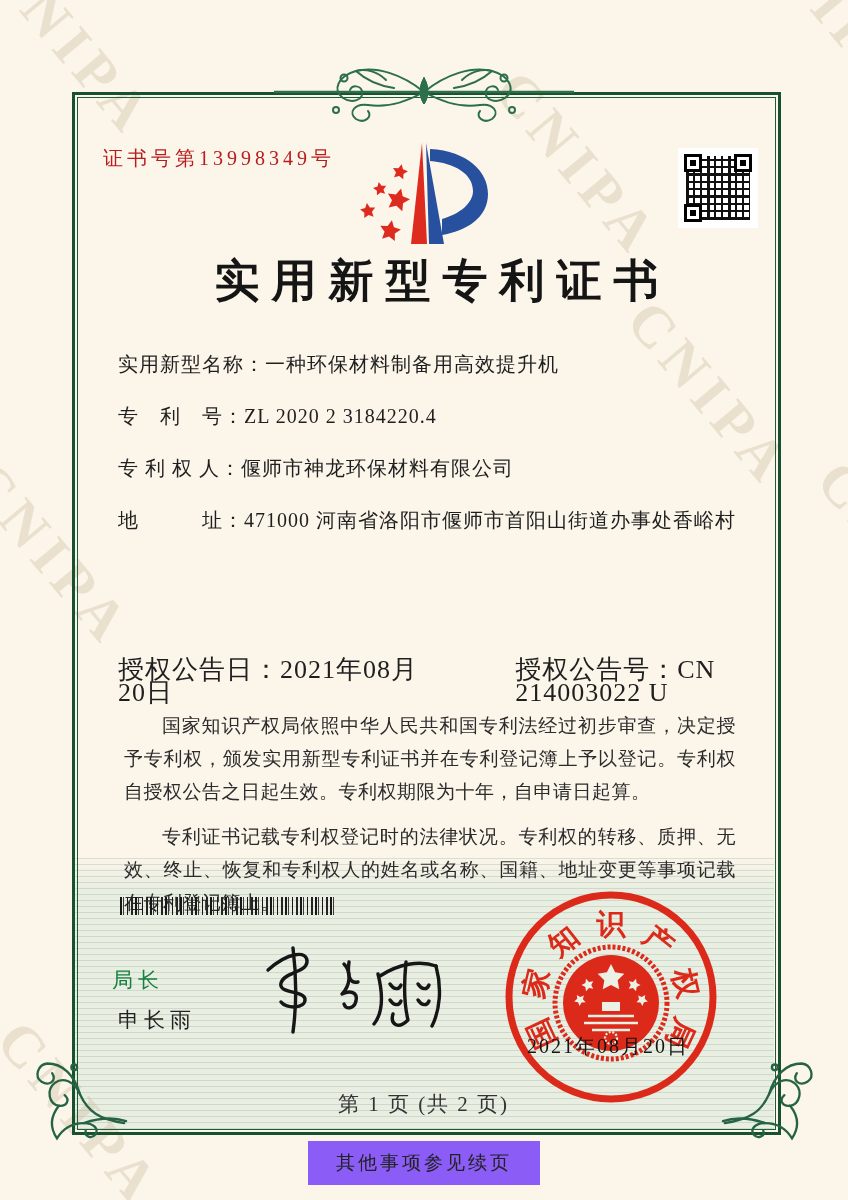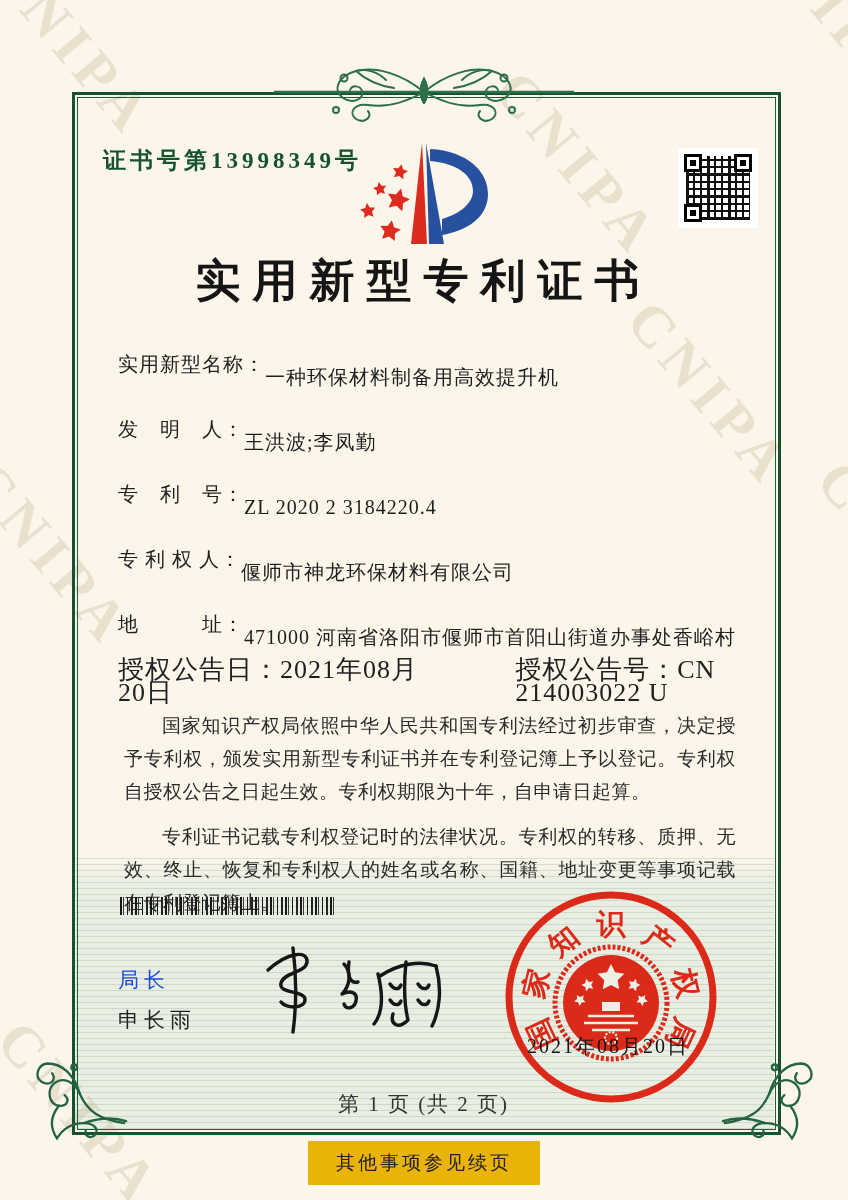--- a/index.html
+++ b/index.html
@@ -14,58 +14,58 @@
   
   .green-zone{position:absolute;left:75px;top:858px;width:699px;height:271px;z-index:0;
     background-image:
       repeating-linear-gradient(180deg, rgba(146,168,140,0.30) 0 1px, rgba(0,0,0,0) 1px 6px),
       linear-gradient(180deg, rgba(233,238,226,0) 0, #e9eee3 30px, #e9eee3 100%);}
 
   
   .frame{position:absolute;left:72px;top:92px;width:703px;height:1037px;border:3px solid #17512f;z-index:1;}
   .frame-inner{position:absolute;left:2px;top:2px;right:2px;bottom:2px;border:1px solid #1d5c38;}
 
-  .cert-no{position:absolute;left:103px;top:145px;z-index:2;font-size:23px;letter-spacing:4px;color:#14532d;font-weight:bold;}
+  .cert-no{position:absolute;left:103px;top:145px;z-index:2;font-size:20px;letter-spacing:4px;color:#b91c1c;}
 
   .title{position:absolute;left:72px;top:251px;width:703px;z-index:2;text-align:center;
-         font-size:45px;font-weight:700;letter-spacing:12px;color:#151515;}
+         font-size:45px;font-weight:700;letter-spacing:12px;color:#151515;padding-left:19px;}
 
   .fields{position:absolute;left:118px;top:353px;z-index:2;font-size:20px;color:#1f1f1f;}
   .frow{display:flex;margin-bottom:29px;line-height:23px;}
   .flabel{white-space:pre;letter-spacing:1px;}
-  .fvalue{letter-spacing:1px;margin-top:13px;}
+  .fvalue{letter-spacing:1px;}
 
   .grant{position:absolute;left:118px;top:658px;z-index:2;display:flex;gap:70px;
          font-size:26px;color:#1f1f1f;line-height:23px;}
 
   .paras{position:absolute;left:112px;top:697px;width:636px;z-index:2;font-size:19px;
          line-height:33px;letter-spacing:0.5px;color:#2b2b2b;text-align:justify;}
   .paras p{margin:12px;text-indent:2em;}
 
   .barcode{position:absolute;left:120px;top:897px;width:216px;height:18px;z-index:2;
     background:repeating-linear-gradient(90deg,#181818 0 2px,rgba(0,0,0,0) 2px 3px,#3a3a3a 3px 4px,
       rgba(0,0,0,0) 4px 7px,#181818 7px 8px,rgba(0,0,0,0) 8px 11px,#242424 11px 13px,rgba(0,0,0,0) 13px 15px);}
 
-  .officer-title{position:absolute;left:118px;top:966px;z-index:3;font-size:21px;letter-spacing:5px;
-      font-family:Liberation Serif, serif;color:#1d4ed8;}
+  .officer-title{position:absolute;left:112px;top:966px;z-index:3;font-size:21px;letter-spacing:5px;
+      font-family:Liberation Serif, serif;color:#15803d;}
   .officer-name{position:absolute;left:118px;top:1006px;z-index:3;font-size:21px;letter-spacing:5px;
       font-family:"Liberation Sans","DejaVu Sans",sans-serif;color:#222;}
 
   .signature{position:absolute;left:246px;top:940px;z-index:3;}
 
   .seal{position:absolute;left:500px;top:886px;z-index:3;}
   .seal-char{font-family:"Liberation Serif",serif;font-size:29px;font-weight:700;fill:#dc2a1a;
              text-anchor:middle;dominant-baseline:central;}
   .seal-date{position:absolute;left:527px;top:1033px;z-index:4;font-size:20px;letter-spacing:2px;color:#141414;}
 
   .page-num{position:absolute;left:72px;top:1090px;width:703px;z-index:2;text-align:center;
             font-size:21px;letter-spacing:2px;color:#333;}
 
   .note{position:absolute;left:424px;top:1141px;transform:translateX(-50%);z-index:2;
-        background:#eab308;padding:9px 28px;font-size:19px;letter-spacing:3px;color:#222;}
+        background:#8b5cf6;padding:9px 28px;font-size:19px;letter-spacing:3px;color:#222;}
 
   
   .qr{position:absolute;left:678px;top:148px;width:80px;height:80px;background:#fff;z-index:2;}
   .qr-grid{position:absolute;left:8px;top:8px;width:64px;height:64px;
     background-image:
       repeating-linear-gradient(90deg,#111 0 3px,rgba(0,0,0,0) 3px 7px,#111 7px 9px,rgba(0,0,0,0) 9px 14px,#111 14px 16px,rgba(0,0,0,0) 16px 21px),
       repeating-linear-gradient(0deg,#111 0 3px,rgba(0,0,0,0) 3px 8px,#111 8px 10px,rgba(0,0,0,0) 10px 15px,#111 15px 17px,rgba(0,0,0,0) 17px 22px);}
   .finder{position:absolute;width:12px;height:12px;border:3px solid #000;background:#fff;}
   .finder::after{content:"";position:absolute;left:3px;top:3px;width:6px;height:6px;background:#000;}
   .f1{left:6px;top:6px;} .f2{right:6px;top:6px;} .f3{left:6px;bottom:6px;}
@@ -150,24 +150,20 @@
     <div class="finder f2"></div>
     <div class="finder f3"></div>
   </div>
 
   <div class="title">实用新型专利证书</div>
 
   <div class="fields">
     <div class="frow">
       <span class="flabel">实用新型名称：</span>
       <span class="fvalue">一种环保材料制备用高效提升机</span>
-    </div>
-    <div class="frow">
-      <span class="flabel">发　明　人：</span>
-      <span class="fvalue">王洪波;李凤勤</span>
     </div>
     <div class="frow">
       <span class="flabel">专　利　号：</span>
       <span class="fvalue">ZL 2020 2 3184220.4</span>
     </div>
     <div class="frow">
       <span class="flabel">专 利 权 人：</span>
       <span class="fvalue">偃师市神龙环保材料有限公司</span>
     </div>
     <div class="frow">

